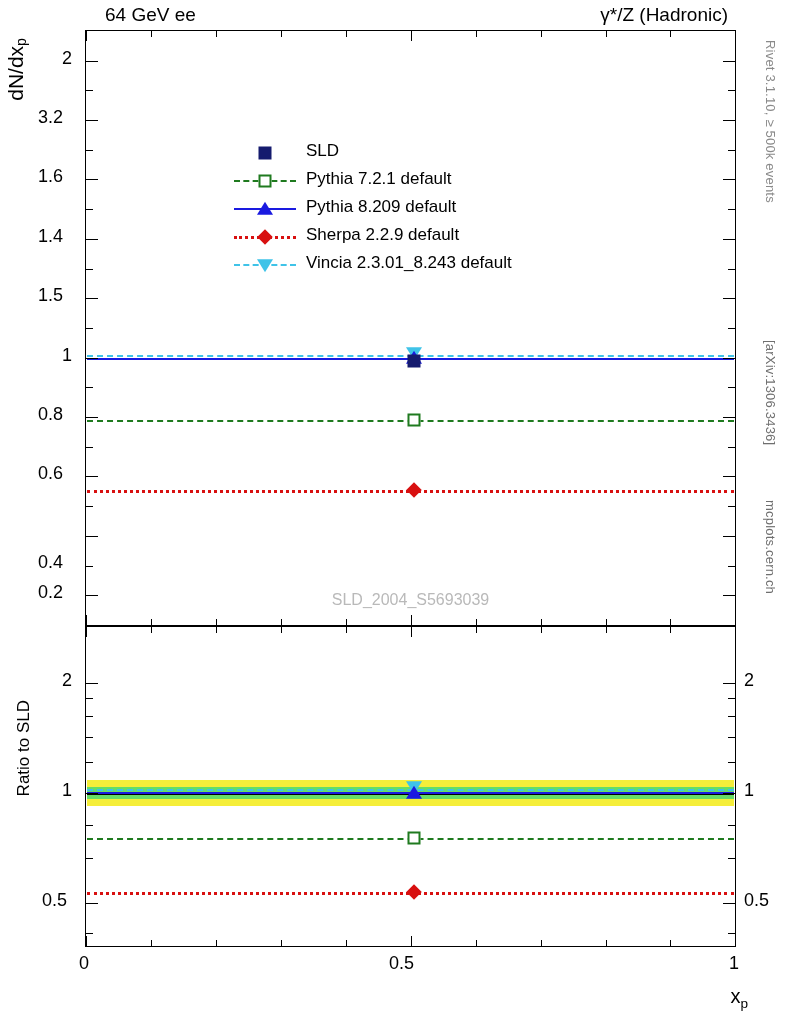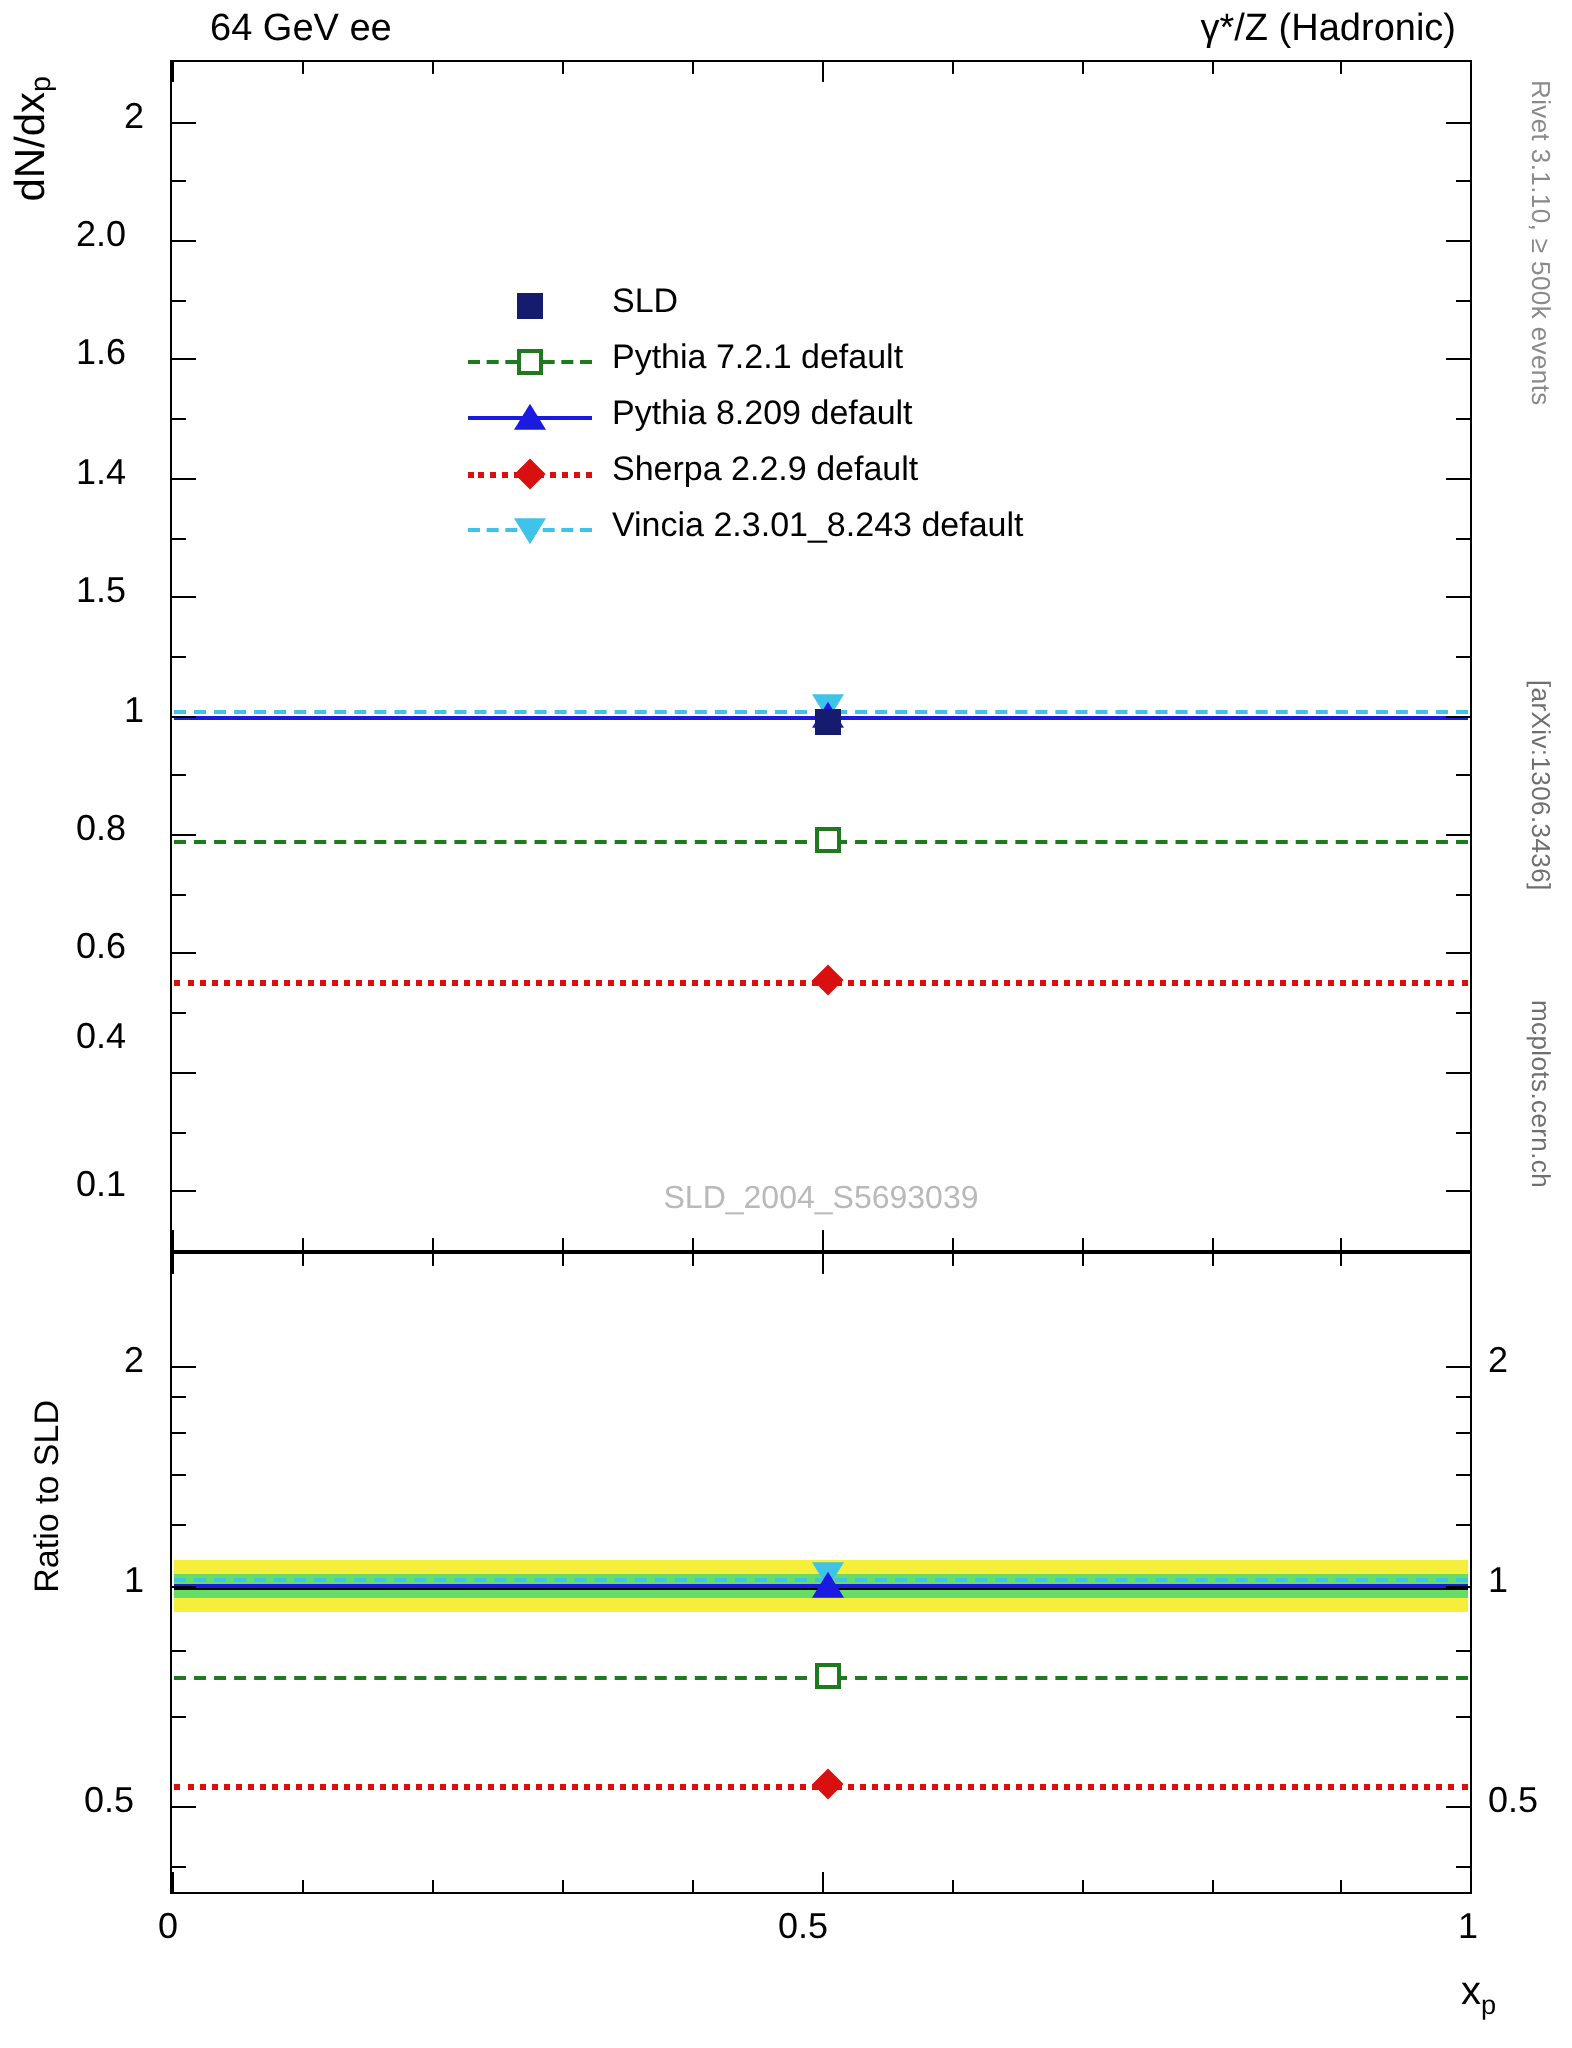--- a/index.html
+++ b/index.html
@@ -342,29 +342,29 @@
             <div class="marker m-tri-down" style="left:31px; top:14px;"></div>
           </div>
           <div class="leg-txt">Vincia 2.3.01_8.243 default</div>
         </div>
 
       </div>
 
     </div>
   </div>
 
-  <div class="tlabel" style="left:38px;  top:582px;">0.1</div>
-  <div class="tlabel" style="left:38px;  top:508px;">0.4</div>
+  <div class="tlabel" style="left:38px;  top:582px;">0.2</div>
+  <div class="tlabel" style="left:38px;  top:552px;">0.4</div>
   <div class="tlabel" style="left:38px;  top:463px;">0.6</div>
   <div class="tlabel" style="left:38px;  top:404px;">0.8</div>
   <div class="tlabel" style="left:62px;  top:345px;">1</div>
   <div class="tlabel" style="left:38px;  top:285px;">1.5</div>
   <div class="tlabel" style="left:38px;  top:226px;">1.4</div>
   <div class="tlabel" style="left:38px;  top:166px;">1.6</div>
-  <div class="tlabel" style="left:38px;  top:107px;">2.0</div>
+  <div class="tlabel" style="left:38px;  top:107px;">3.2</div>
   <div class="tlabel" style="left:62px;  top:48px;">2</div>
 
   <div class="panel" id="panel-ratio">
     <div class="inner">
 
       <div class="band" style="top:153px; height:26px; background:#f5ee3a;"></div>
       <div class="band" style="top:160px; height:12px; background:#66dd66;"></div>
 
       <div class="dline" style="top:211px; border-top-style:dashed; border-color:#1f7a1f;"></div>
 

